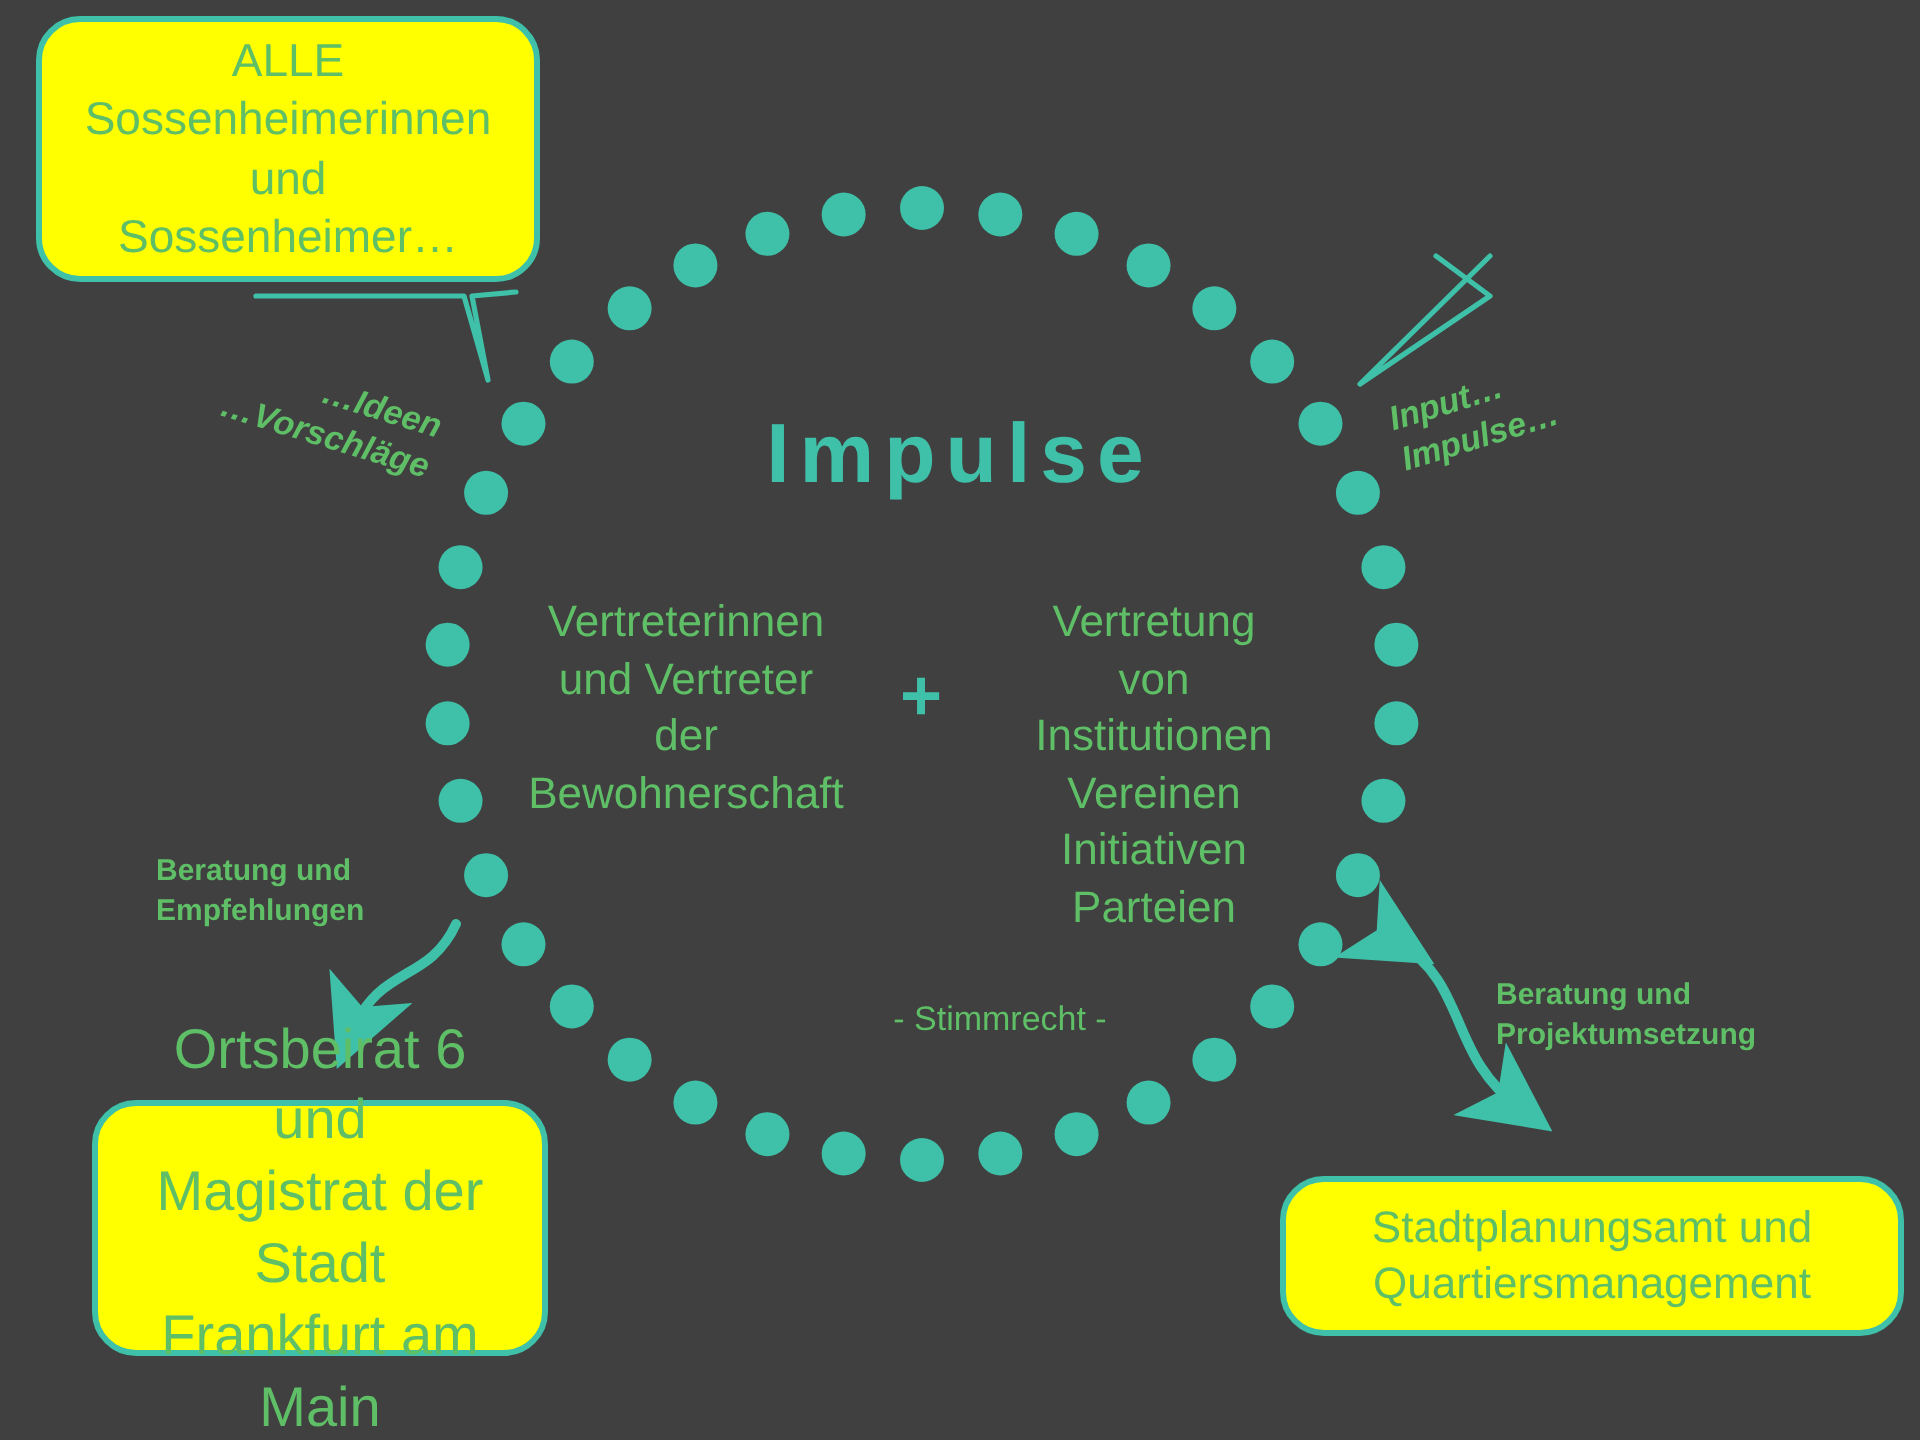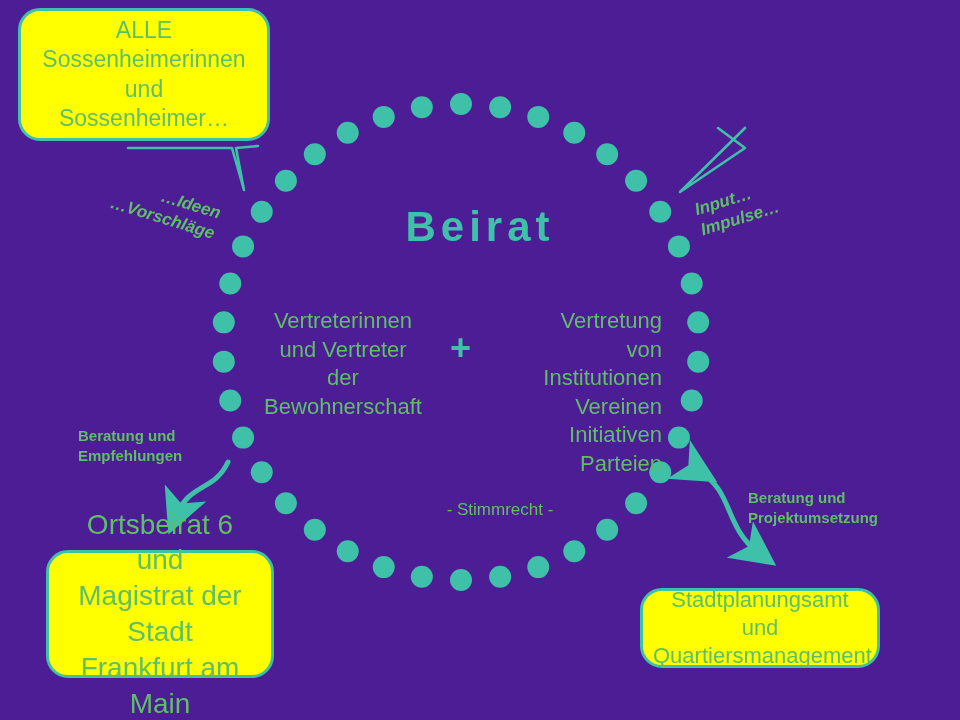--- a/index.html
+++ b/index.html
@@ -4,21 +4,21 @@
 <style>
   html, body {
     margin: 0;
     padding: 0;
     background: #ffff00;
   }
   #stage {
     position: relative;
     width: 960px;
     height: 720px;
-    background: #4c1d95;
+    background: #404040;
     overflow: hidden;
     font-family: "Liberation Sans", sans-serif;
   }
   #dots-svg, #arrows-svg {
     position: absolute;
     left: 0;
     top: 0;
     width: 960px;
     height: 720px;
     pointer-events: none;
@@ -44,44 +44,44 @@
   }
   #bubble-workshops {
     left: 708px; top: 20px; width: 240px; height: 108px;
     font-size: 23px;
   }
   #box-ortsbeirat {
     left: 46px; top: 550px; width: 228px; height: 128px;
     font-size: 28px;
   }
   #box-stadtplanung {
-    left: 640px; top: 588px; width: 240px; height: 80px;
+    left: 640px; top: 588px; width: 312px; height: 80px;
     font-size: 22px;
   }
   #title-beirat {
     position: absolute;
     left: 0; top: 203px; width: 960px;
     text-align: center;
     color: #3fc0a8;
     font-size: 42px;
     font-weight: bold;
     letter-spacing: 5px;
   }
   #center-columns {
     position: absolute;
-    left: 258px; top: 307px; width: 404px;
+    left: 258px; top: 297px; width: 404px;
     display: flex;
     justify-content: space-between;
     align-items: flex-start;
     color: #5fbf66;
     font-size: 22px;
     line-height: 1.30;
   }
   #col-left  { width: 170px; text-align: center; }
-  #col-right { width: 170px; text-align: right; }
+  #col-right { width: 170px; text-align: center; }
   #plus-sign {
     position: absolute;
     left: 450px; top: 330px;
     color: #3fc0a8;
     font-size: 36px;
     font-weight: bold;
     line-height: 1;
   }
   #stimmrecht {
     position: absolute;
@@ -199,21 +199,21 @@
 
   <div class="callout-note" id="note-ideen">
     <span>…Ideen<br>…Vorschläge</span>
   </div>
 
 
   <div class="callout-note" id="note-input">
     <span>Input…<br>Impulse…</span>
   </div>
 
-  <div id="title-beirat">Beirat</div>
+  <div id="title-beirat">Impulse</div>
 
   <div id="center-columns">
     <div id="col-left">Vertreterinnen<br>und Vertreter<br>der<br>Bewohnerschaft</div>
     <div id="col-right">Vertretung<br>von<br>Institutionen<br>Vereinen<br>Initiativen<br>Parteien</div>
   </div>
 
   <div id="plus-sign">+</div>
 
   <div id="stimmrecht">- Stimmrecht -</div>
 

